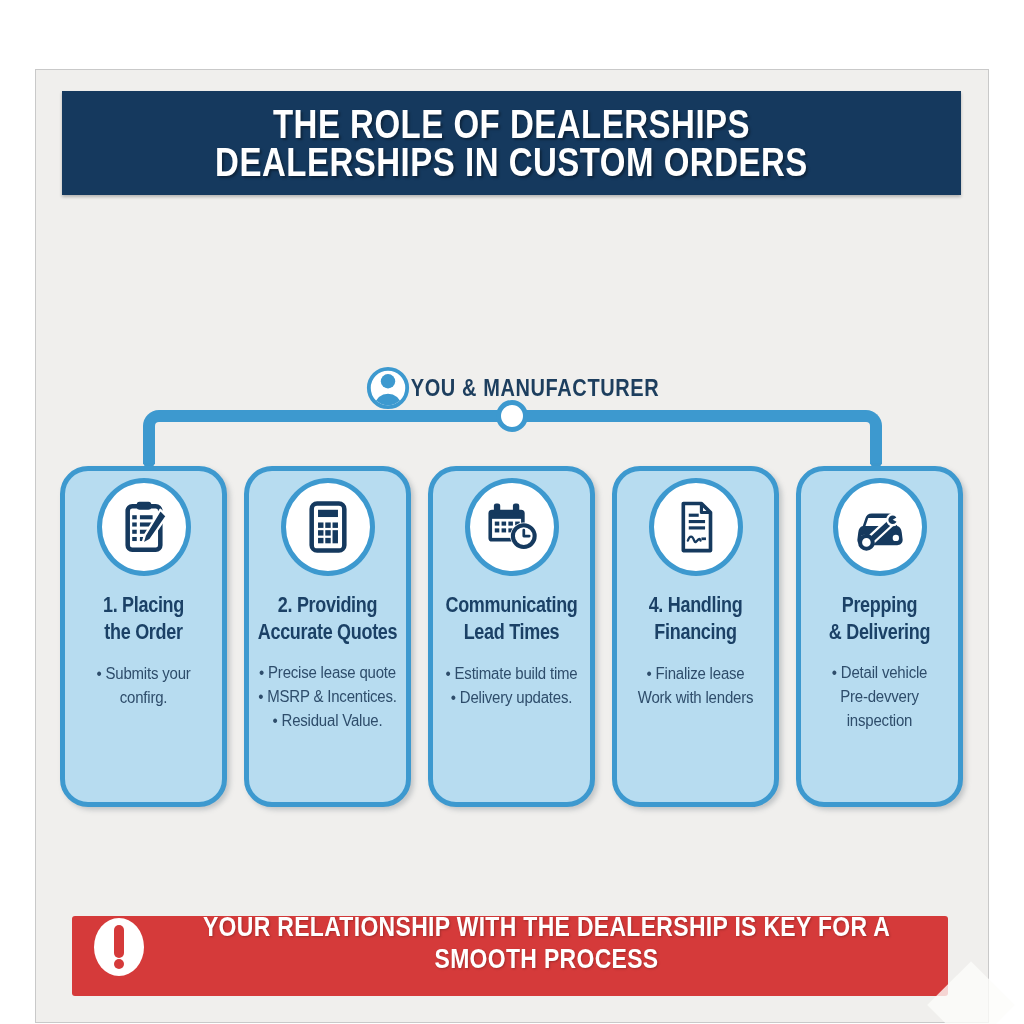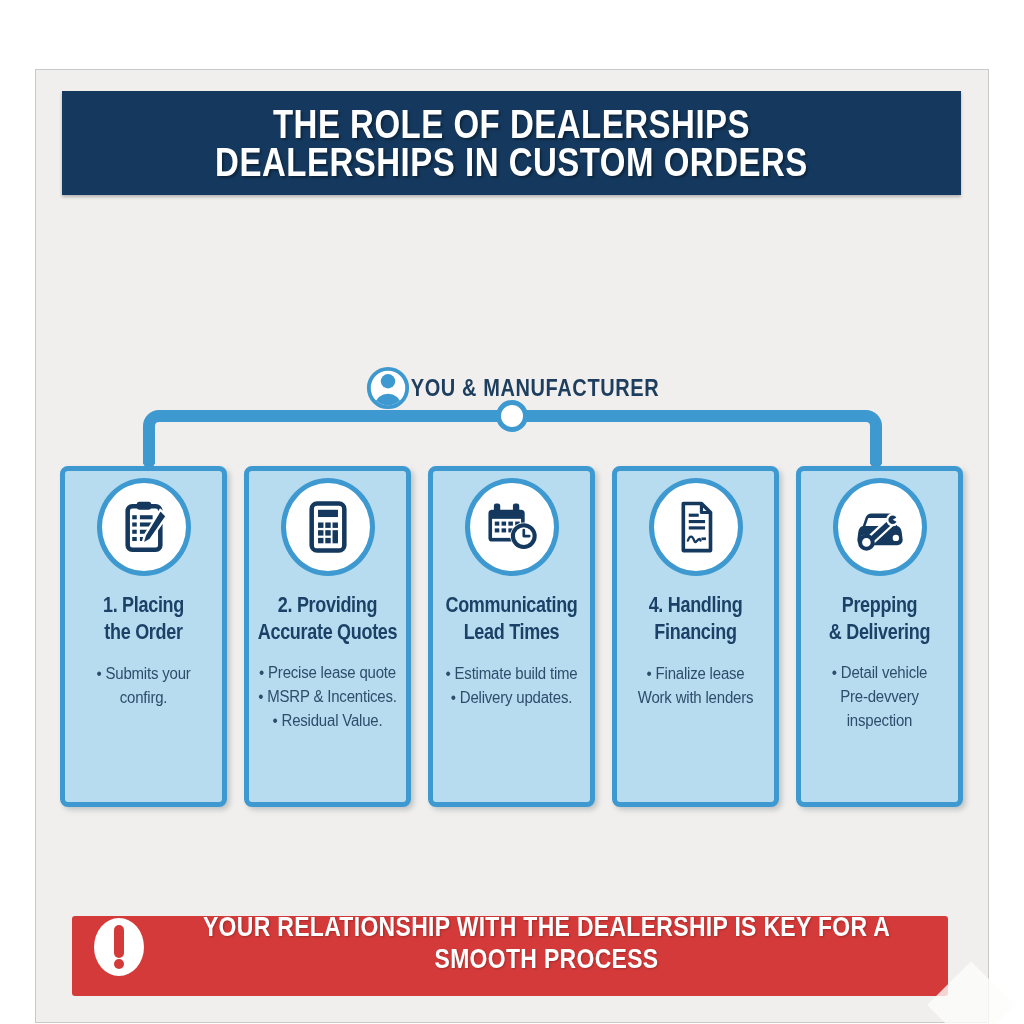--- a/index.html
+++ b/index.html
@@ -25,21 +25,21 @@
            border:12px solid #3d99cf;border-bottom:none;border-radius:16px 16px 0 0;}
   .bracket::before,.bracket::after{content:'';position:absolute;width:12px;height:8px;background:#3d99cf;bottom:-4px;border-radius:0 0 6px 6px;}
   .bracket::before{left:-12px;}
   .bracket::after{right:-12px;}
   .bracket-node{position:absolute;left:496px;top:366px;width:22px;height:22px;background:#ffffff;
                 border:5px solid #3d99cf;border-radius:50%;}
 
   
   .cards{position:absolute;left:60px;top:432px;width:905px;height:341px;display:flex;gap:17px;}
   .card{width:167px;height:341px;box-sizing:border-box;background:#b7dcf0;border:5px solid #3d99cf;
-        border-radius:8px;box-shadow:3px 3px 5px rgba(110,120,130,.35);display:flex;flex-direction:column;align-items:center;}
+        border-radius:28px;box-shadow:3px 3px 5px rgba(110,120,130,.35);display:flex;flex-direction:column;align-items:center;}
   .icon-circle{margin-top:7px;width:94px;height:98px;box-sizing:border-box;background:#ffffff;border:5px solid #3d99cf;
                border-radius:50%;display:flex;align-items:center;justify-content:center;}
   .icon-circle svg{width:58px;height:58px;}
   .card-title{margin-top:20px;text-align:center;color:#1b4166;font-weight:700;font-size:18px;line-height:23px;
               letter-spacing:-.3px;transform:scaleY(1.2);}
   .card-title .t-line{display:block;white-space:nowrap;}
   .card-lines{margin-top:22px;text-align:center;color:#2e4d6b;font-size:15px;line-height:21px;letter-spacing:-.2px;transform:scaleY(1.15);}
   .card-lines .b-line{display:block;white-space:nowrap;}
 
   

